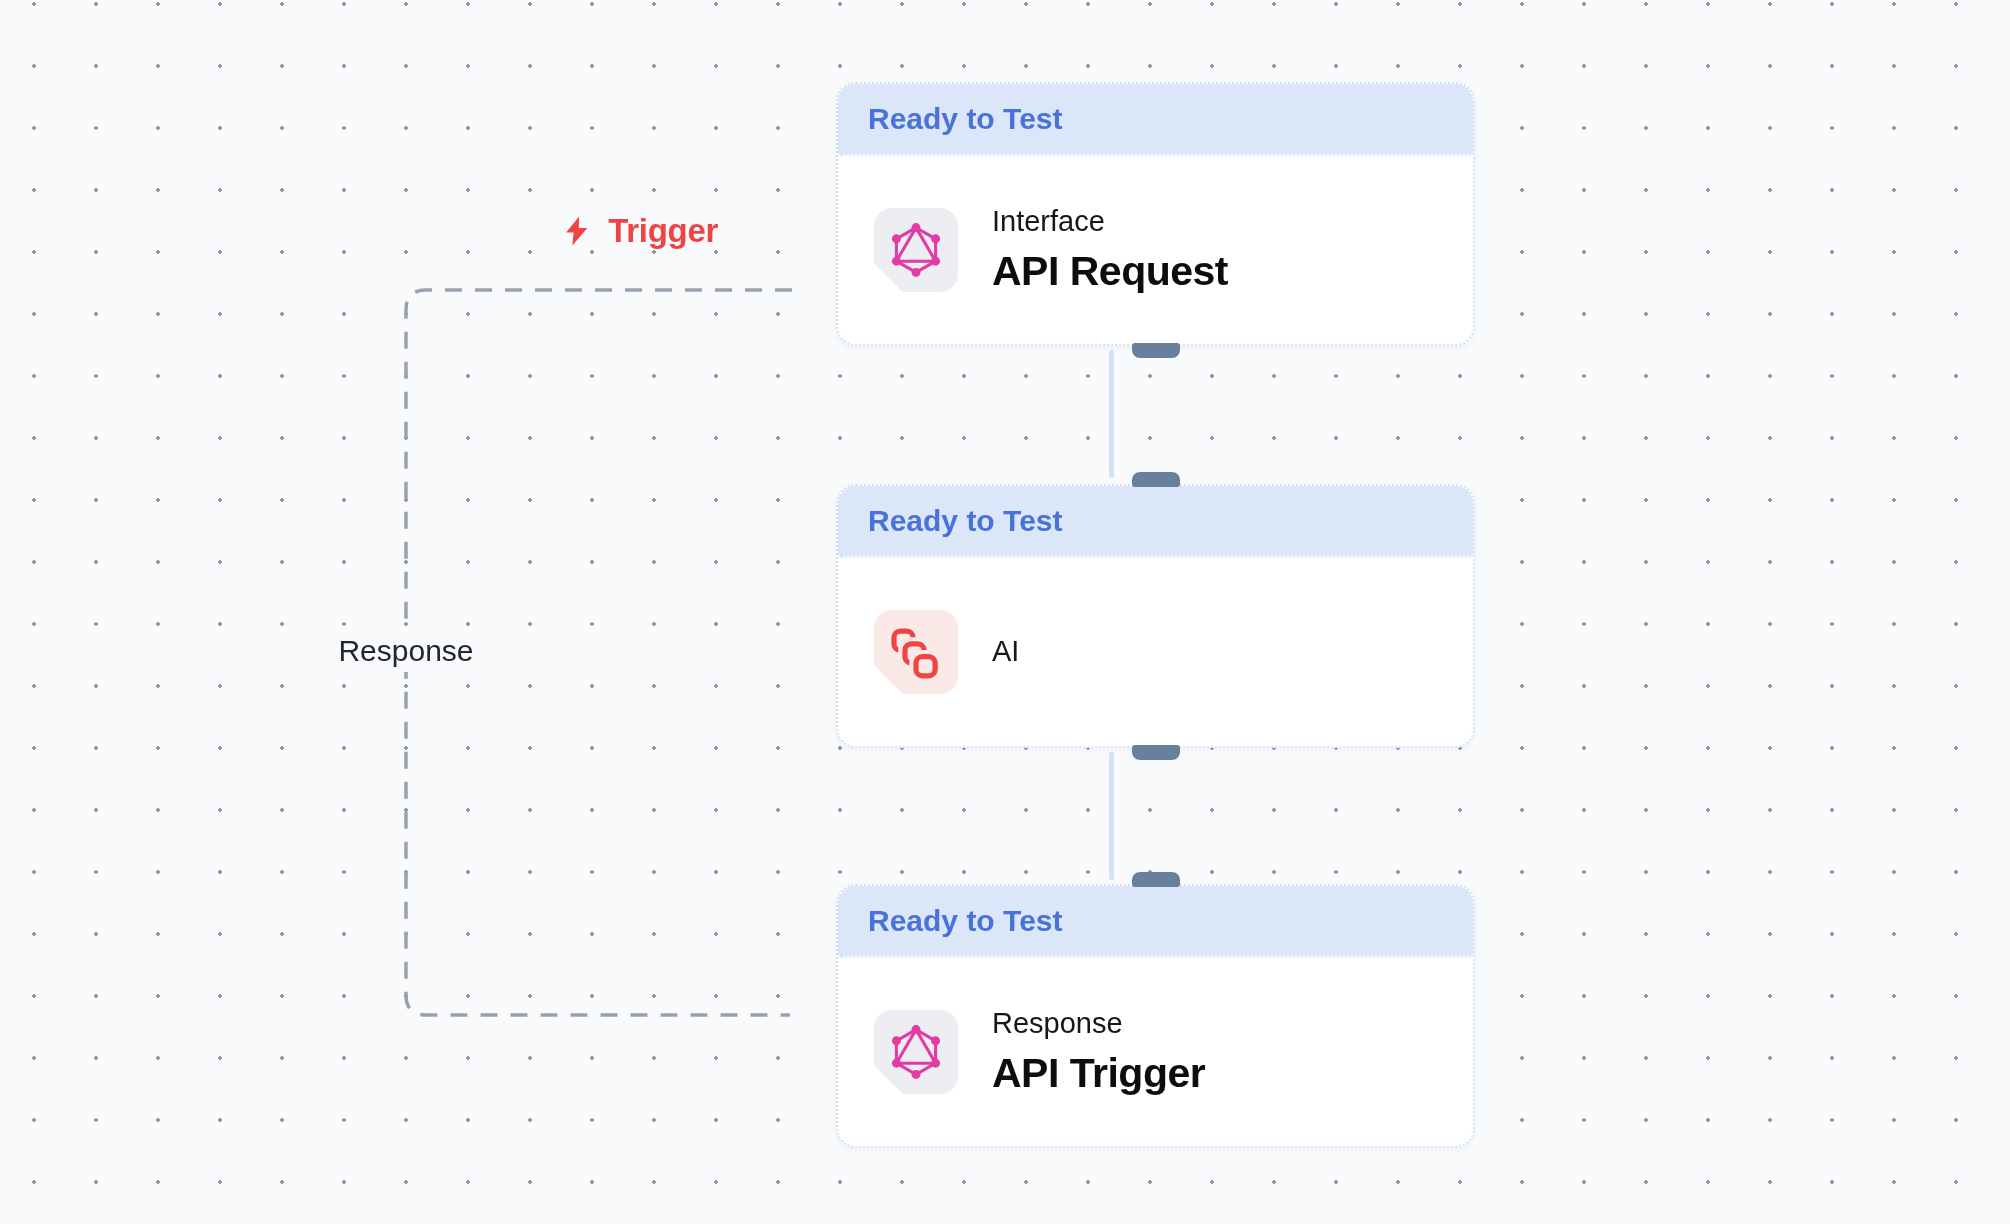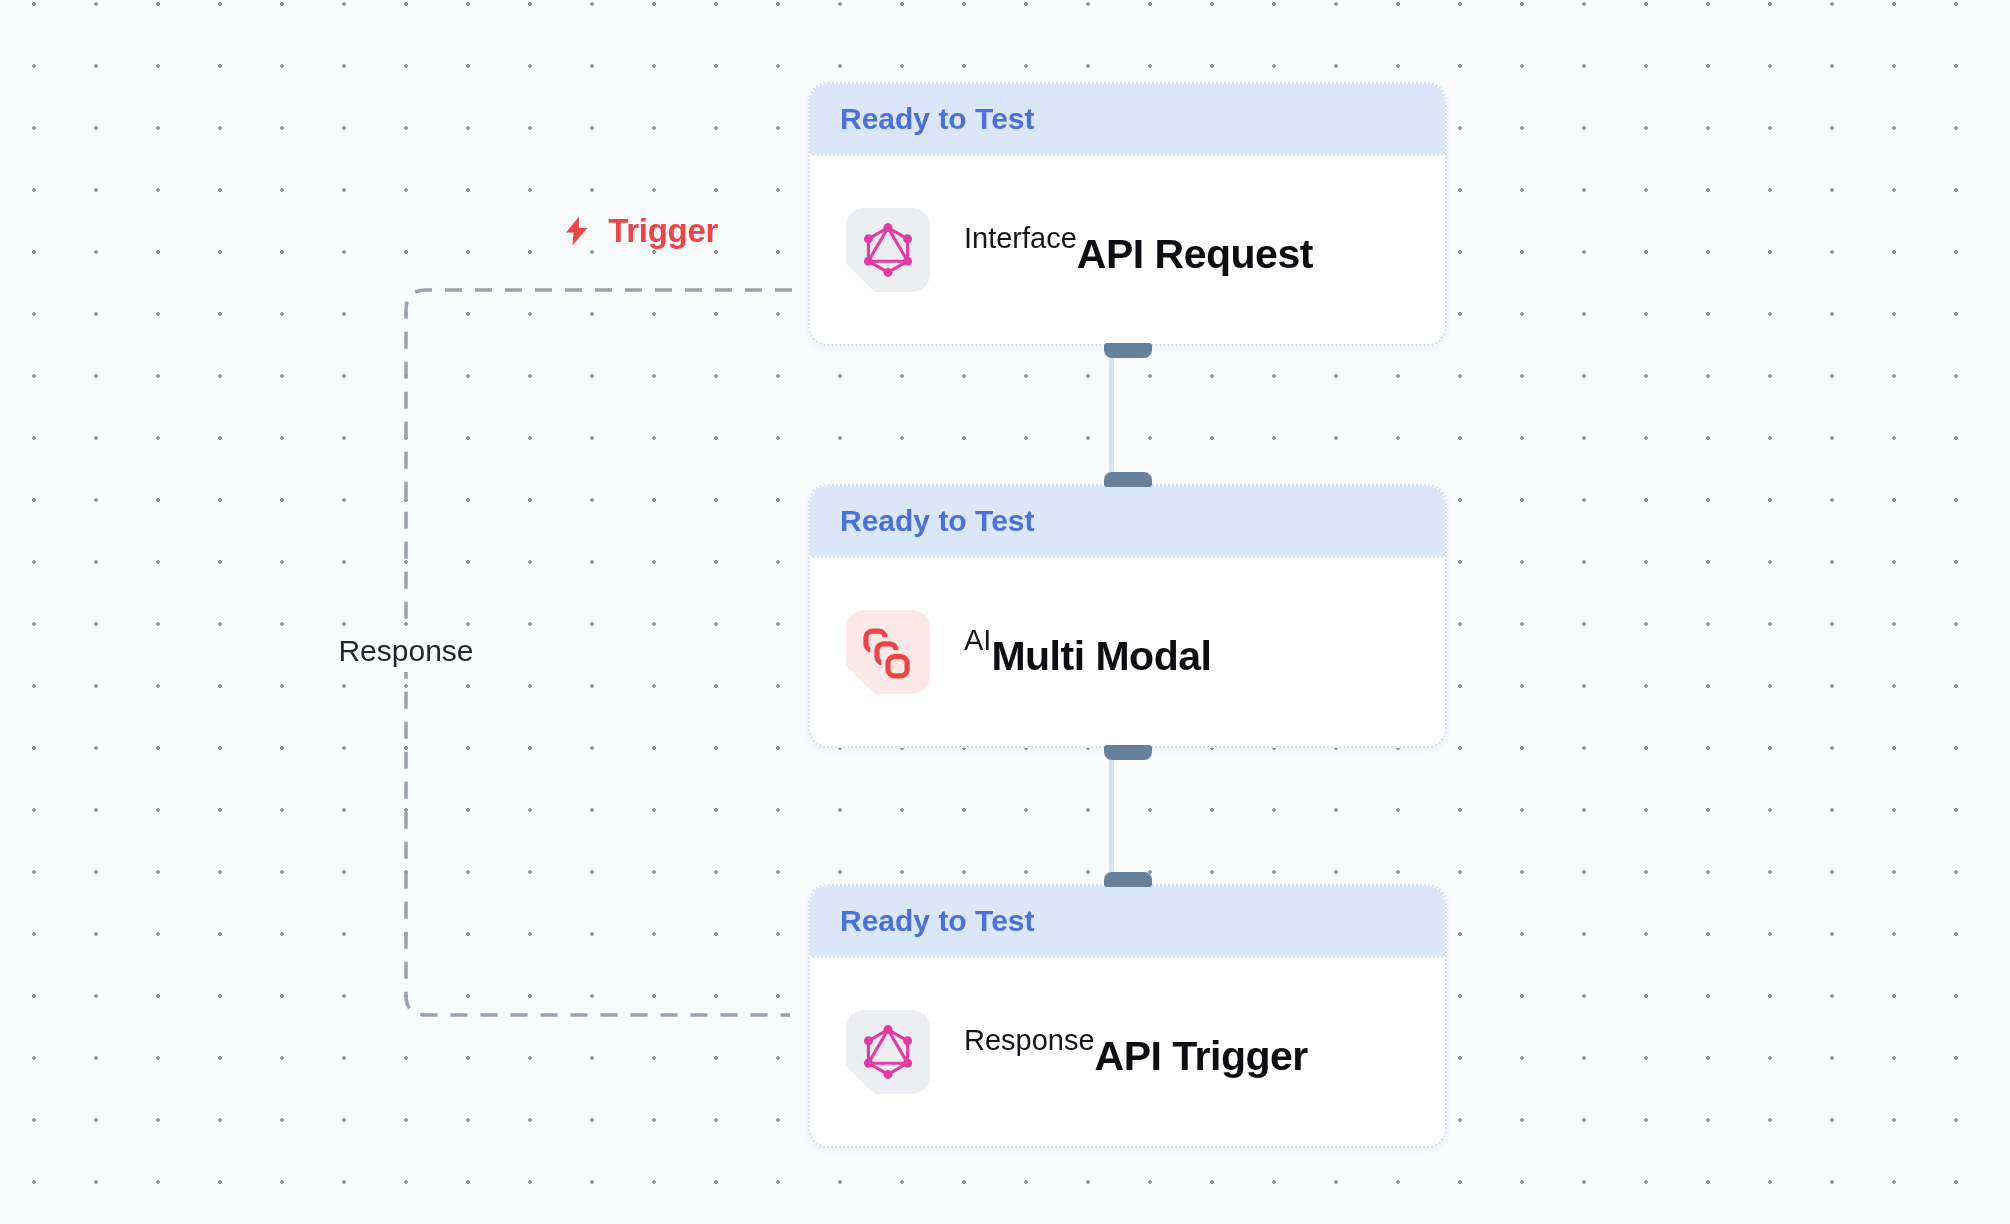--- a/index.html
+++ b/index.html
@@ -20,21 +20,21 @@
 
   
   .connector-line {
     position: absolute; width: 5px; background: #d5e2f4; border-radius: 3px;
   }
   .connector-1 { left: 1109px; top: 350px; height: 128px; }
   .connector-2 { left: 1109px; top: 752px; height: 128px; }
 
   
   .node {
-    position: absolute; left: 808px; width: 639px; height: 264px;
+    position: absolute; left: 836px; width: 639px; height: 264px;
     background: #ffffff;
     border: 2px dotted #cfdff2;
     border-radius: 20px;
     box-sizing: border-box;
     box-shadow: 0 2px 6px rgba(40, 70, 120, 0.05);
     display: flex; flex-direction: column;
   }
   .node-1 { top: 82px; }
   .node-2 { top: 484px; }
   .node-3 { top: 884px; }
@@ -58,21 +58,21 @@
 
   .icon-box {
     width: 84px; height: 84px; flex: 0 0 84px;
     border-radius: 18px;
     clip-path: polygon(0 0, 100% 0, 100% 100%, 34% 100%, 0 66%);
     display: flex; align-items: center; justify-content: center;
   }
   .icon-box.graphql { background: #eceef1; }
   .icon-box.multimodal { background: #fbe9e8; }
 
-  .node-text { display: flex; }
+  .node-text { display: flex; flex-direction: column; }
   .node-category { font-size: 29px; color: #15171c; line-height: 1.15; }
   .node-title { font-size: 41px; font-weight: bold; color: #0c0d10; line-height: 1.15; margin-top: 9px; letter-spacing: -0.5px; text-align: right; }
 
   
   .handle {
     position: absolute; left: 50%; transform: translateX(-50%);
     width: 48px; height: 15px; background: #67809b;
   }
   .handle-top { top: -14px; border-radius: 8px 8px 3px 3px; }
   .handle-bottom { bottom: -14px; border-radius: 3px 3px 8px 8px; }
@@ -140,21 +140,20 @@
             <rect x="12" y="14" width="33" height="33" rx="11" stroke="#ef4444" stroke-width="9"></rect>
             <rect x="31" y="36" width="33" height="33" rx="11" stroke="#fbe9e8" stroke-width="23" fill="#fbe9e8"></rect>
             <rect x="31" y="36" width="33" height="33" rx="11" stroke="#ef4444" stroke-width="9"></rect>
             <rect x="50" y="58" width="33" height="33" rx="11" stroke="#fbe9e8" stroke-width="23" fill="#fbe9e8"></rect>
             <rect x="50" y="58" width="33" height="33" rx="11" stroke="#ef4444" stroke-width="9"></rect>
           </g>
         </svg>
       </div>
       <div class="node-text">
         <span class="node-category">AI</span>
-        <span class="node-title">Multi Modal</span>
       </div>
     </div>
     <div class="handle handle-top"></div>
     <div class="handle handle-bottom"></div>
   </div>
 
   <div class="node node-3">
     <div class="node-header">Ready to Test</div>
     <div class="node-body">
       <div class="icon-box graphql">

